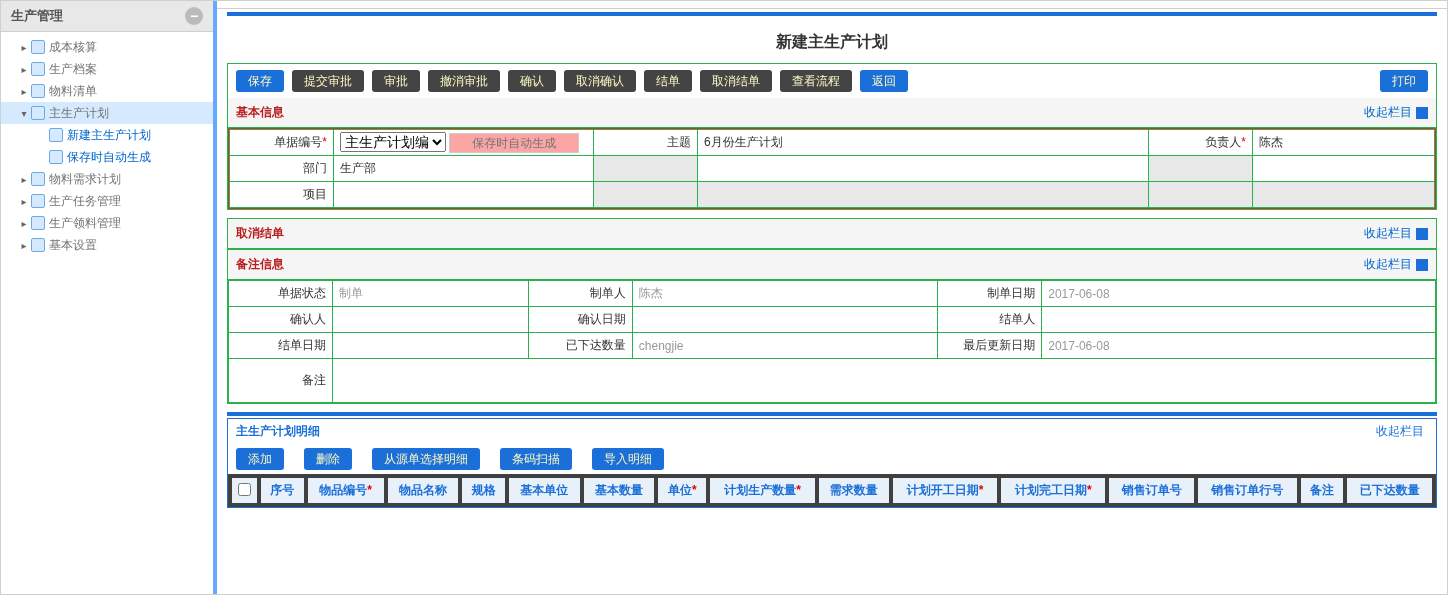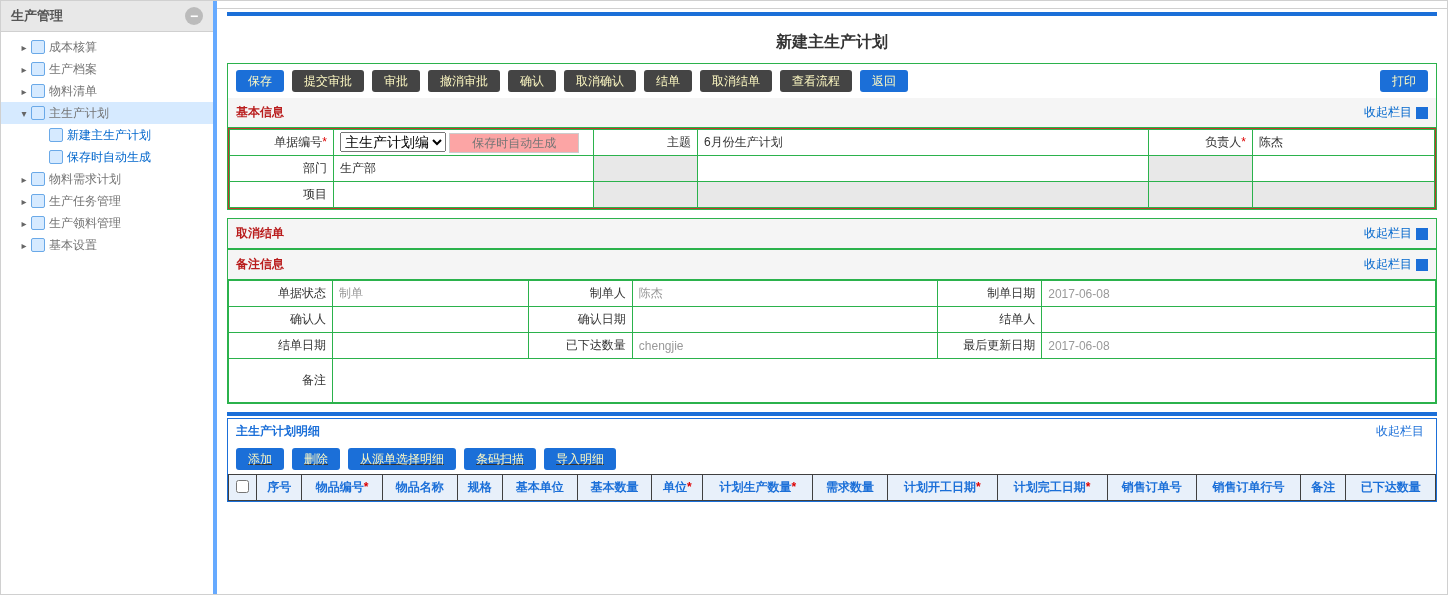--- a/index.html
+++ b/index.html
@@ -37,23 +37,23 @@
 .form-table td.label-cell { text-align: right; background: #fff; width: 104px; }
 .form-table td.label-cell.gray { background: #e8e8e8; }
 .form-table .req { color: #d00; }
 .form-table select { height: 20px; font-size: 14px; }
 .form-table input[type=text] { height: 20px; border: 1px solid #ccc; padding: 0 4px; font-size: 12px; width: 130px; }
 .form-table .val-gray { color: #999; }
 .form-table td.gray-bg { background: #e8e8e8; }
 .detail-panel { border: 1px solid #1b6fd8; }
 .detail-header { display:flex; justify-content:space-between; align-items:center; padding:4px 8px; background:#fff; color:#1b6fd8; font-weight:bold; }
 .detail-header .collapse-link { color:#1b6fd8; font-weight:normal; cursor:pointer; display:flex; align-items:center; gap:4px; }
-.detail-buttons { padding: 4px 8px; display:flex; gap:8px;text-decoration:underline; }
+.detail-buttons { padding: 4px 8px; display:flex; gap:20px; }
 .detail-table { width:100%; border-collapse:collapse; }
-.detail-table th { border:1px solid #404040; background:#e8f0fa; color:#1b6fd8; font-size:12px; padding:4px 6px; text-align:center; font-weight:bold; }
+.detail-table th { border:4px solid #404040; background:#e8f0fa; color:#1b6fd8; font-size:12px; padding:4px 6px; text-align:center; font-weight:bold; }
 .detail-table th .req { color:#d00; }
 .detail-table input[type=checkbox] { cursor:pointer; }
 </style>
 </head>
 <body>
 
 <div class="app">
   <div class="sidebar">
     <div class="sidebar-header">
       <span>生产管理</span>

